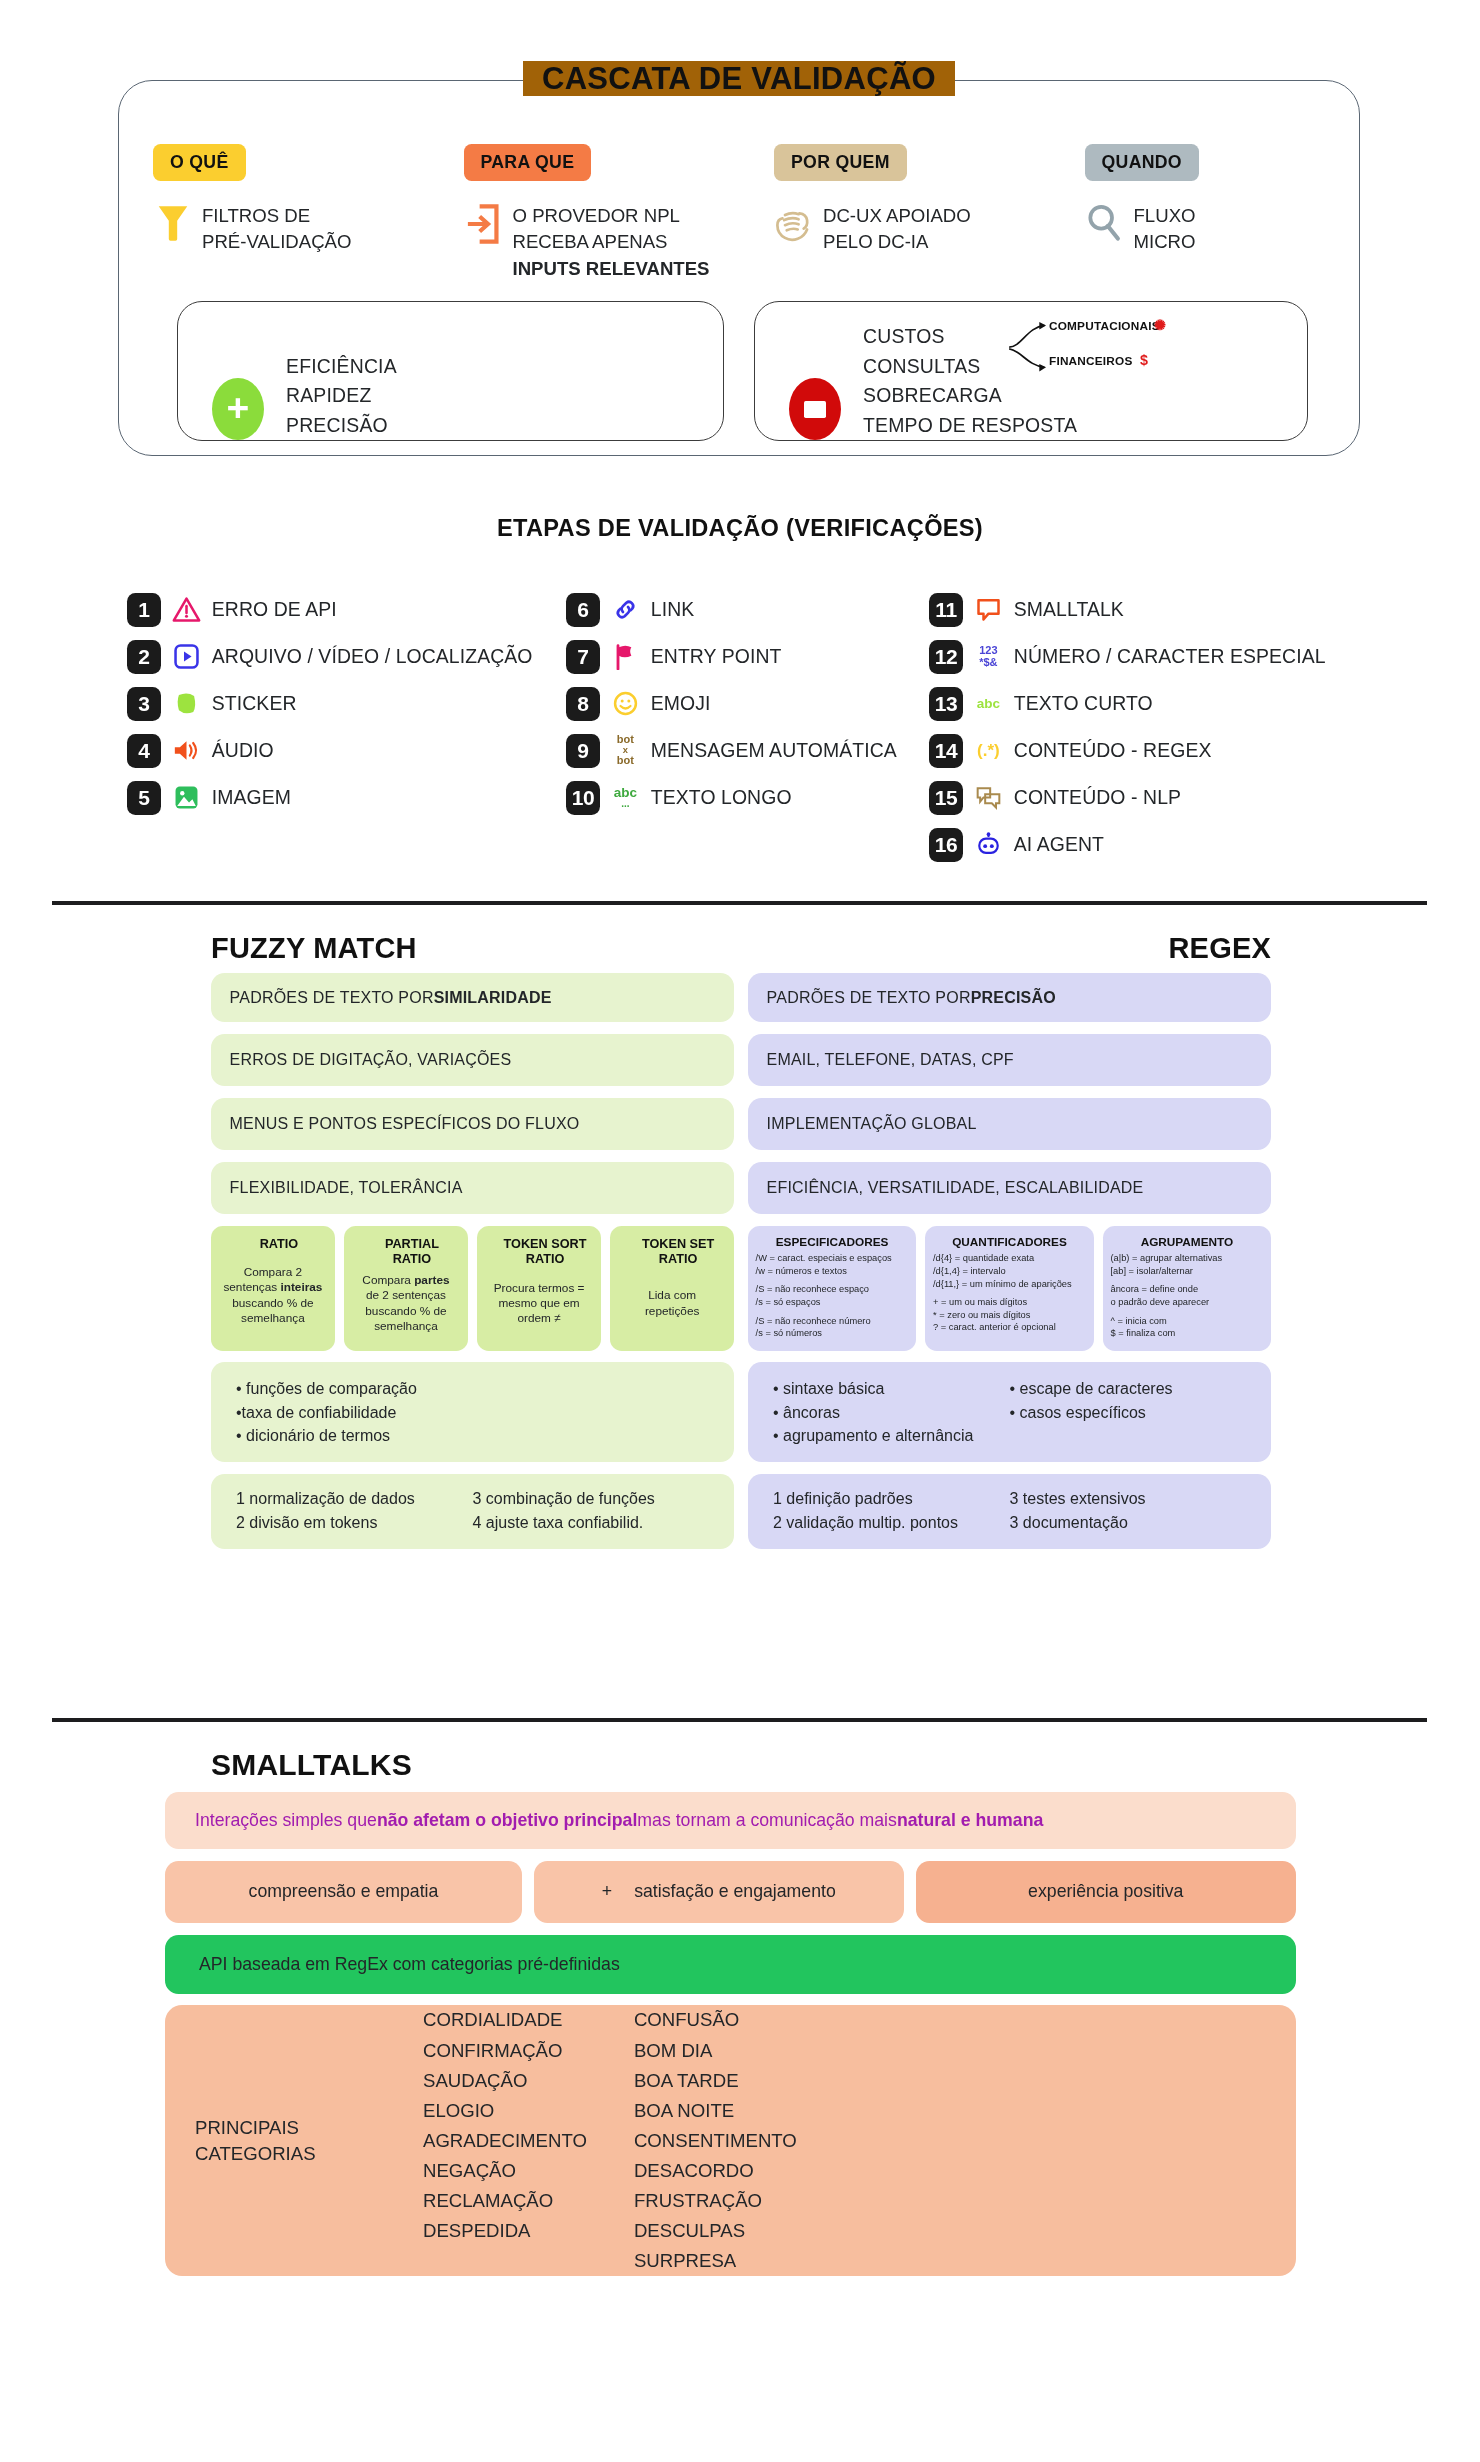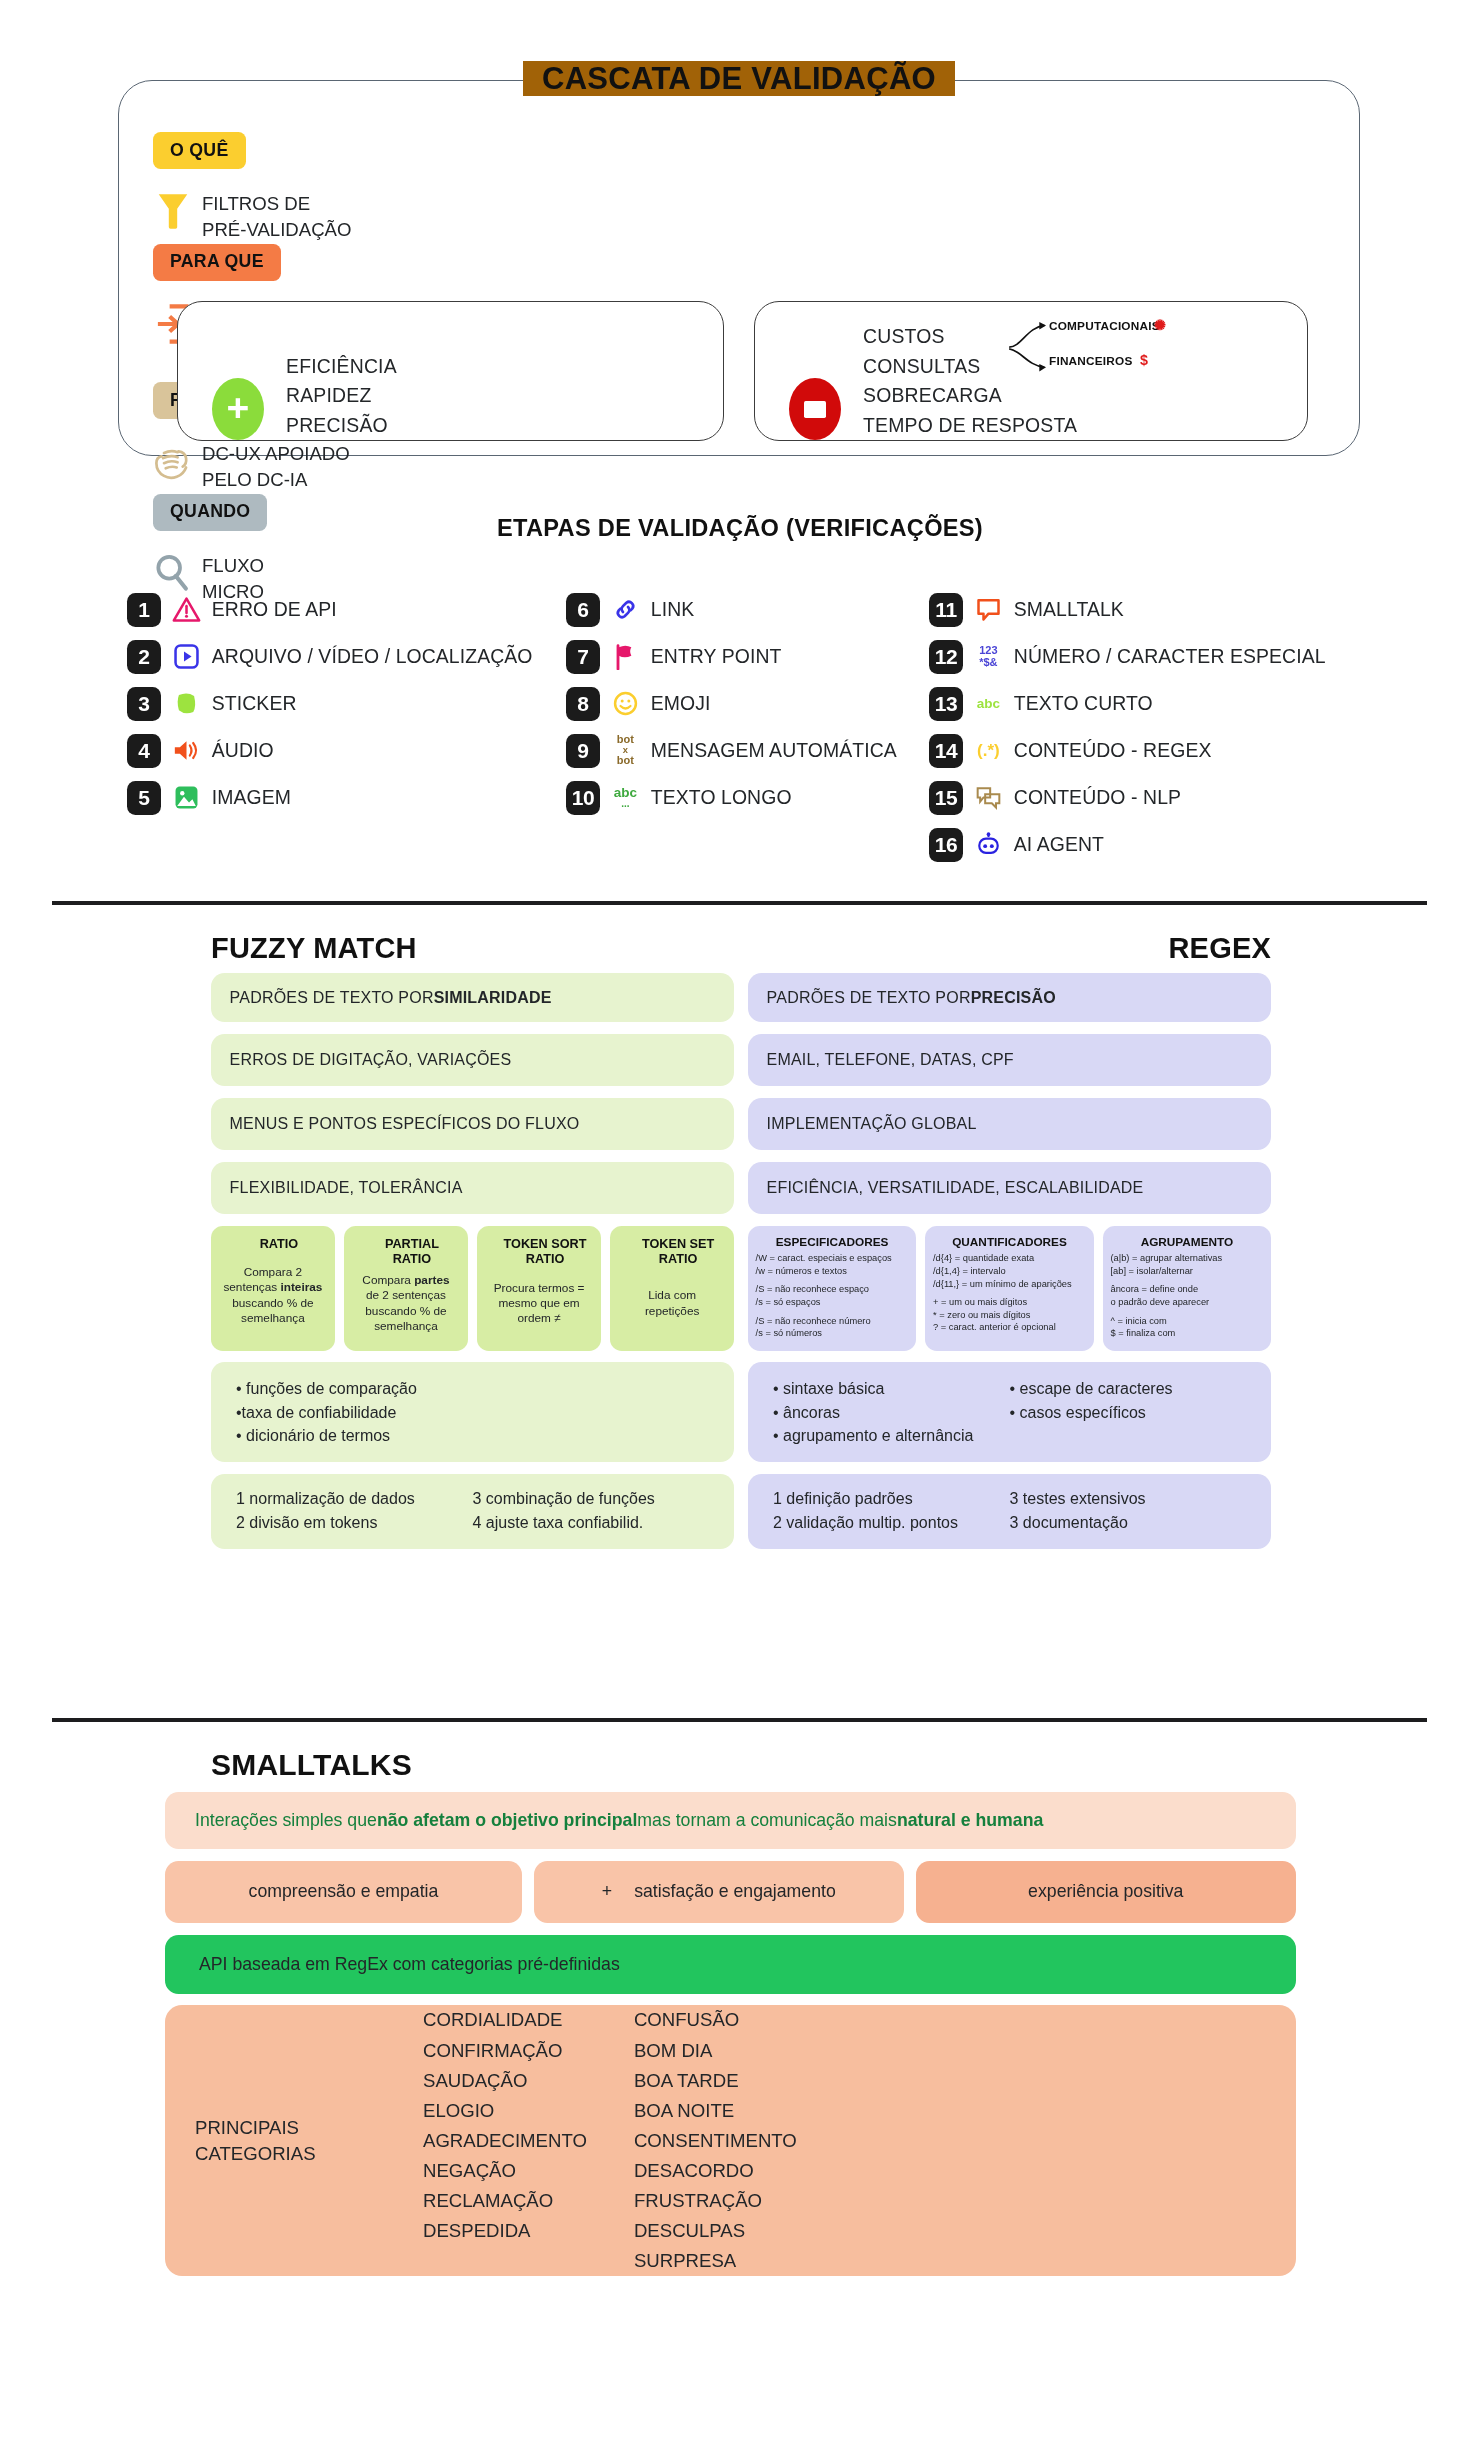--- a/index.html
+++ b/index.html
@@ -5,21 +5,21 @@
   html,body{margin:0;padding:0;background:#fff;}
   body{width:1480px;height:2462px;position:relative;font-family:"Liberation Sans",sans-serif;color:#1d1d1f;}
   .page{position:relative;width:1480px;height:2462px;overflow:hidden;}
 
   
   .cascata-wrap{position:absolute;left:118px;top:80px;width:1242px;height:376px;}
   .cascata-frame{position:absolute;inset:0;border:1.7px solid #5a6673;border-radius:34px;}
   .cascata-title{position:absolute;left:0;right:0;top:-18.6px;text-align:center;}
   .cascata-title span{background:#a16207;padding:0 18.6px;font-size:31px;font-weight:bold;letter-spacing:0.3px;
        font-family:"Liberation Sans",sans-serif;color:#111;}
-  .cols{position:absolute;left:0;top:52px;width:100%;display:flex;flex-direction:column;}
+  .cols{position:absolute;left:0;top:64px;width:100%;display:flex;}
   .col{width:25%;padding-left:35px;box-sizing:border-box;}
   .pill{display:inline-block;border-radius:7.6px;padding:7.6px 17px 8.4px;font-size:17.7px;font-weight:bold;
         letter-spacing:0.3px;color:#111;}
   .pill.p1{background:#FBCE2F;}
   .pill.p2{background:#F47B45;}
   .pill.p3{background:#D9C49A;}
   .pill.p4{background:#AEBAC0;}
   .colbody{display:flex;gap:10px;margin-top:22px;align-items:flex-start;}
   .colicon{flex:0 0 auto;width:39px;height:49px;display:flex;align-items:flex-start;justify-content:center;}
   .coltext{font-size:18.6px;line-height:1.42;color:#232629;}
@@ -93,21 +93,21 @@
   .nums{border-radius:13.5px;padding:13.5px 25px;box-sizing:border-box;min-height:71px;
         font-size:16px;line-height:1.5;color:#232629;}
   .nums .two{display:flex;}
   .nums .two > div{flex:1;}
 
   
   .st{position:absolute;left:0;top:1748px;width:1480px;}
   .st-head{position:absolute;left:211px;top:0;font-size:30px;font-weight:bold;letter-spacing:0.2px;color:#111;}
   .st-body{position:absolute;left:165px;top:44px;width:1131px;}
   .st-bar{background:#FBDDCC;border-radius:13.5px;height:57px;display:flex;align-items:center;
-          padding:0 30px;box-sizing:border-box;font-size:17.7px;color:#15803d;margin-bottom:11.8px;}
+          padding:0 30px;box-sizing:border-box;font-size:17.7px;color:#a21caf;margin-bottom:11.8px;}
   .st-bar b{font-weight:bold;}
   .st-three{display:flex;gap:11.8px;margin-bottom:11.8px;}
   .st-three > div{border-radius:13.5px;height:62px;display:flex;align-items:center;justify-content:center;
         font-size:17.7px;color:#232629;}
   .st3a{flex:0 0 357px;background:#F9C4A8;}
   .st3b{flex:0 0 370px;background:#F9C4A8;}
   .st3c{flex:1;background:#F6B190;}
   .st3b .plus-sign{margin-right:22px;}
   .st-api{background:#22c55e;border-radius:13.5px;height:59px;display:flex;align-items:center;
           padding:0 34px;box-sizing:border-box;font-size:17.7px;color:#232629;margin-bottom:11.8px;}

